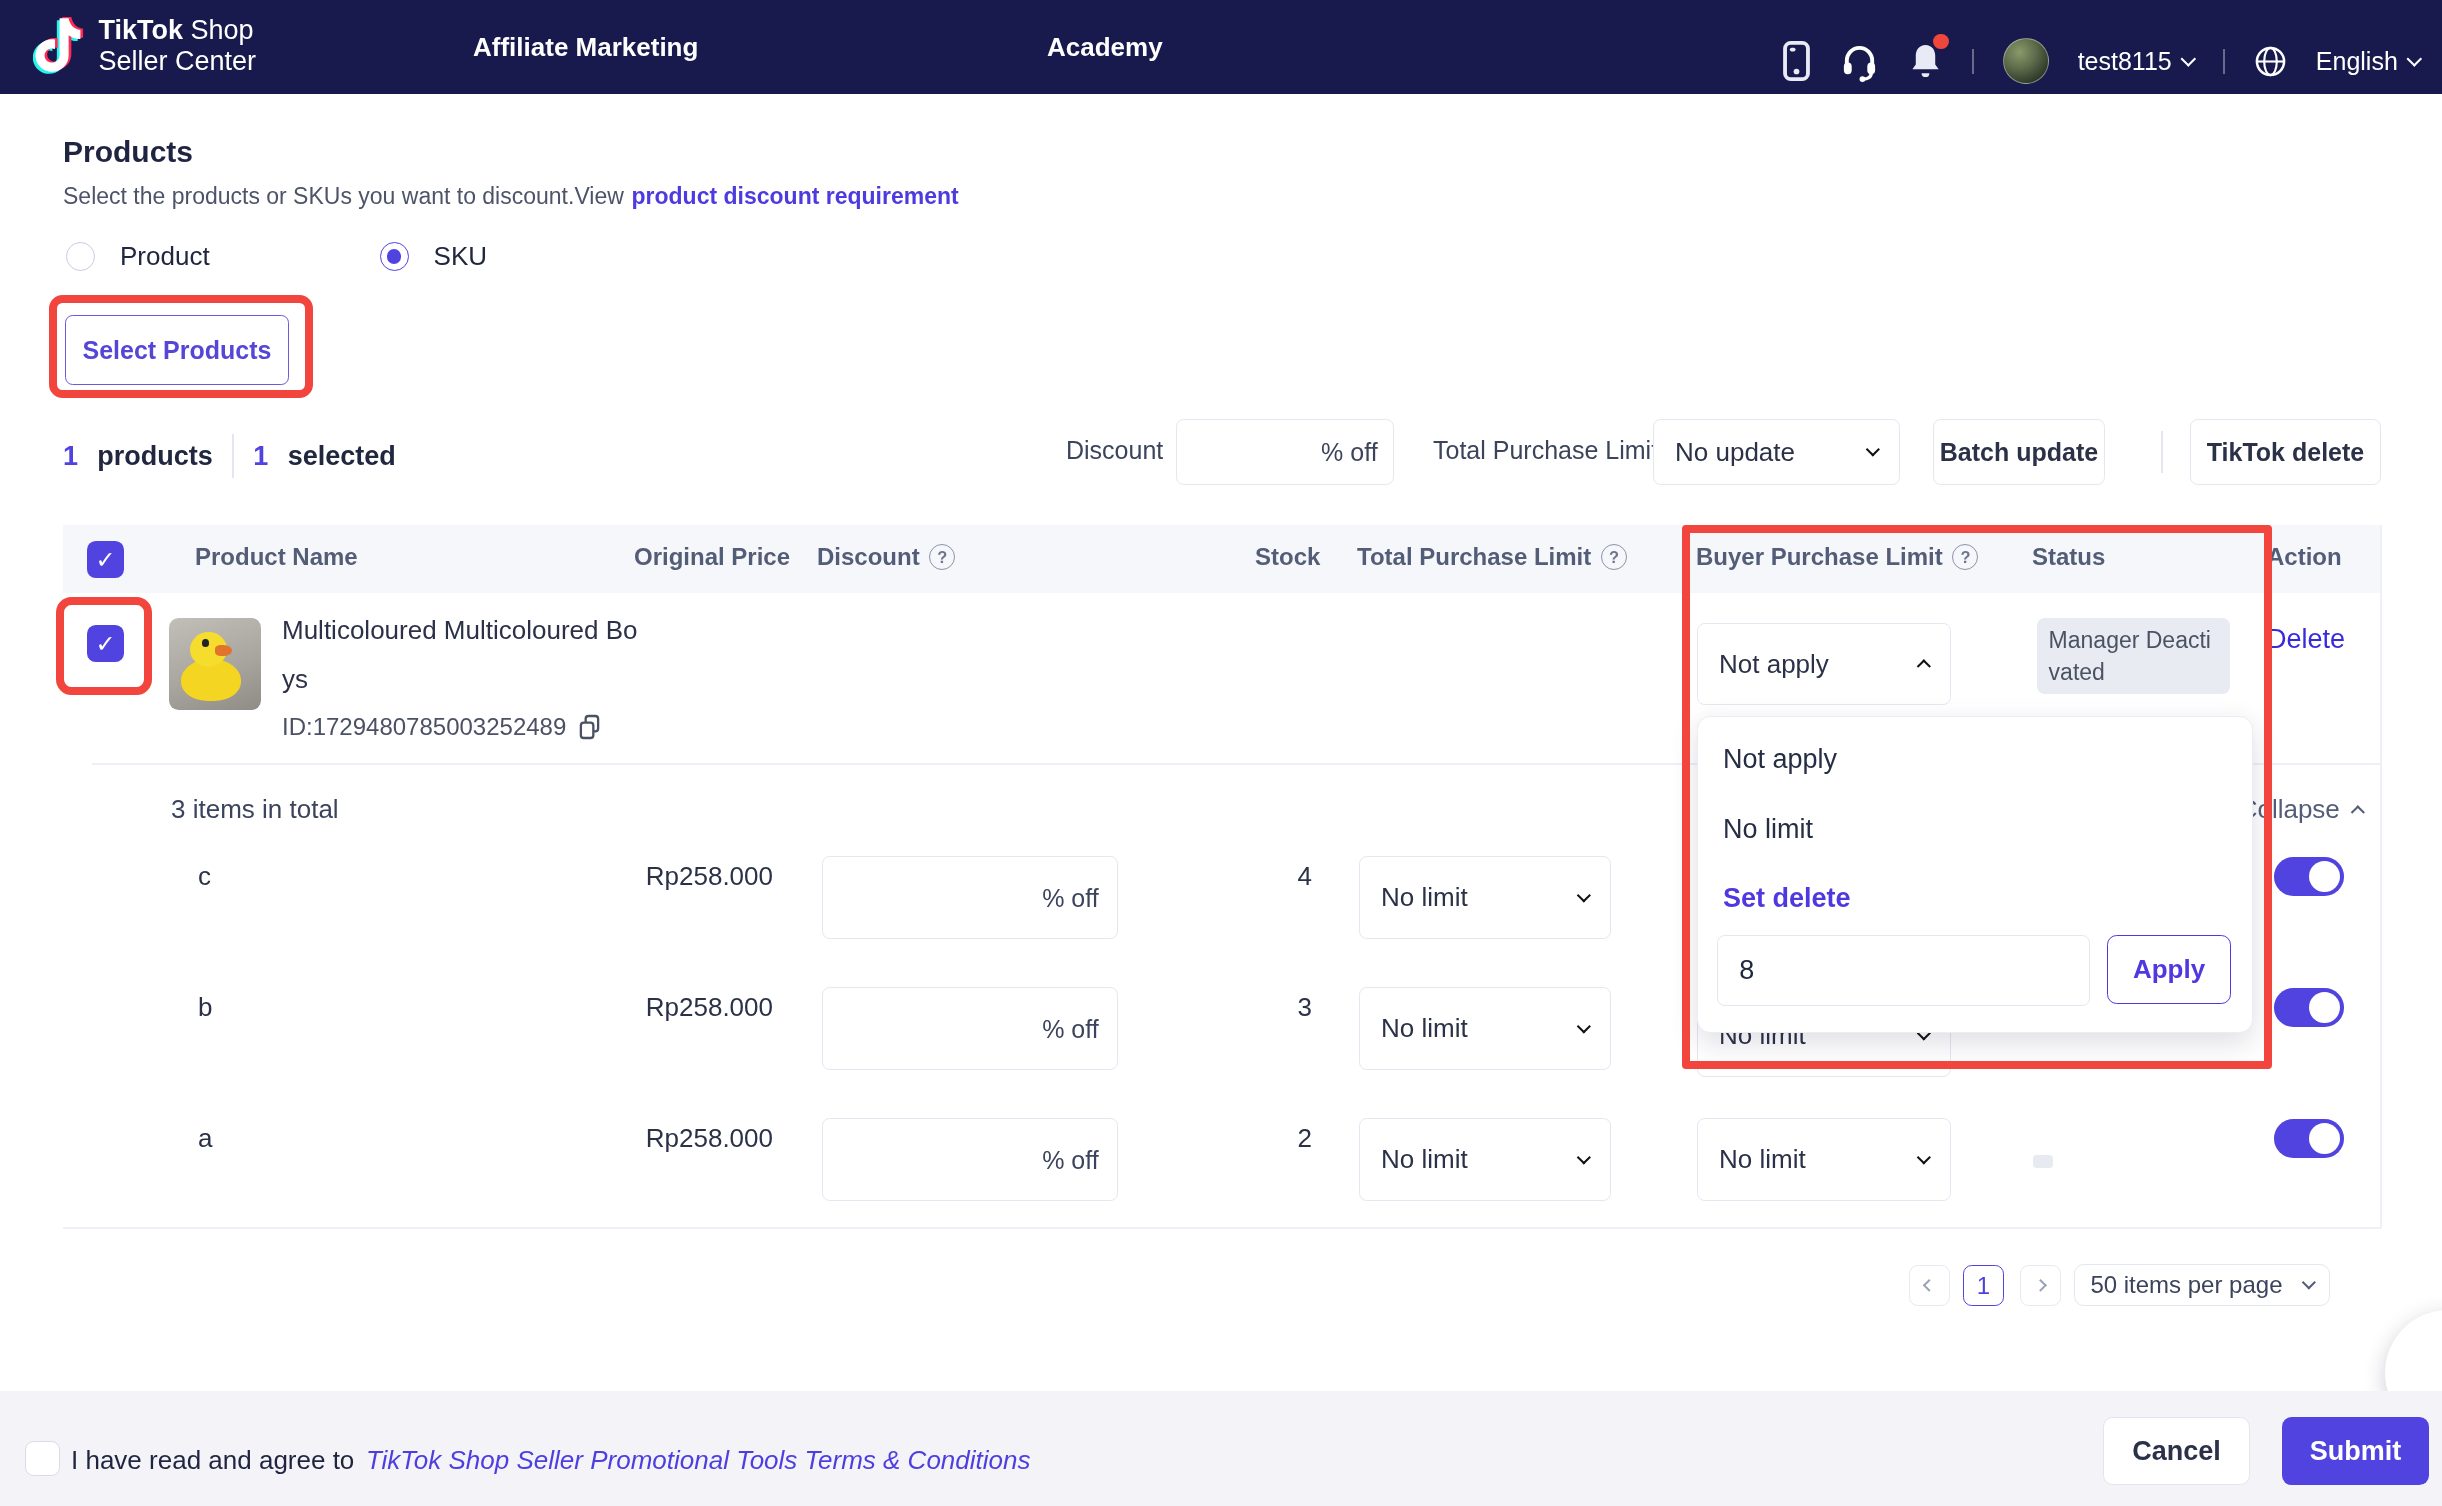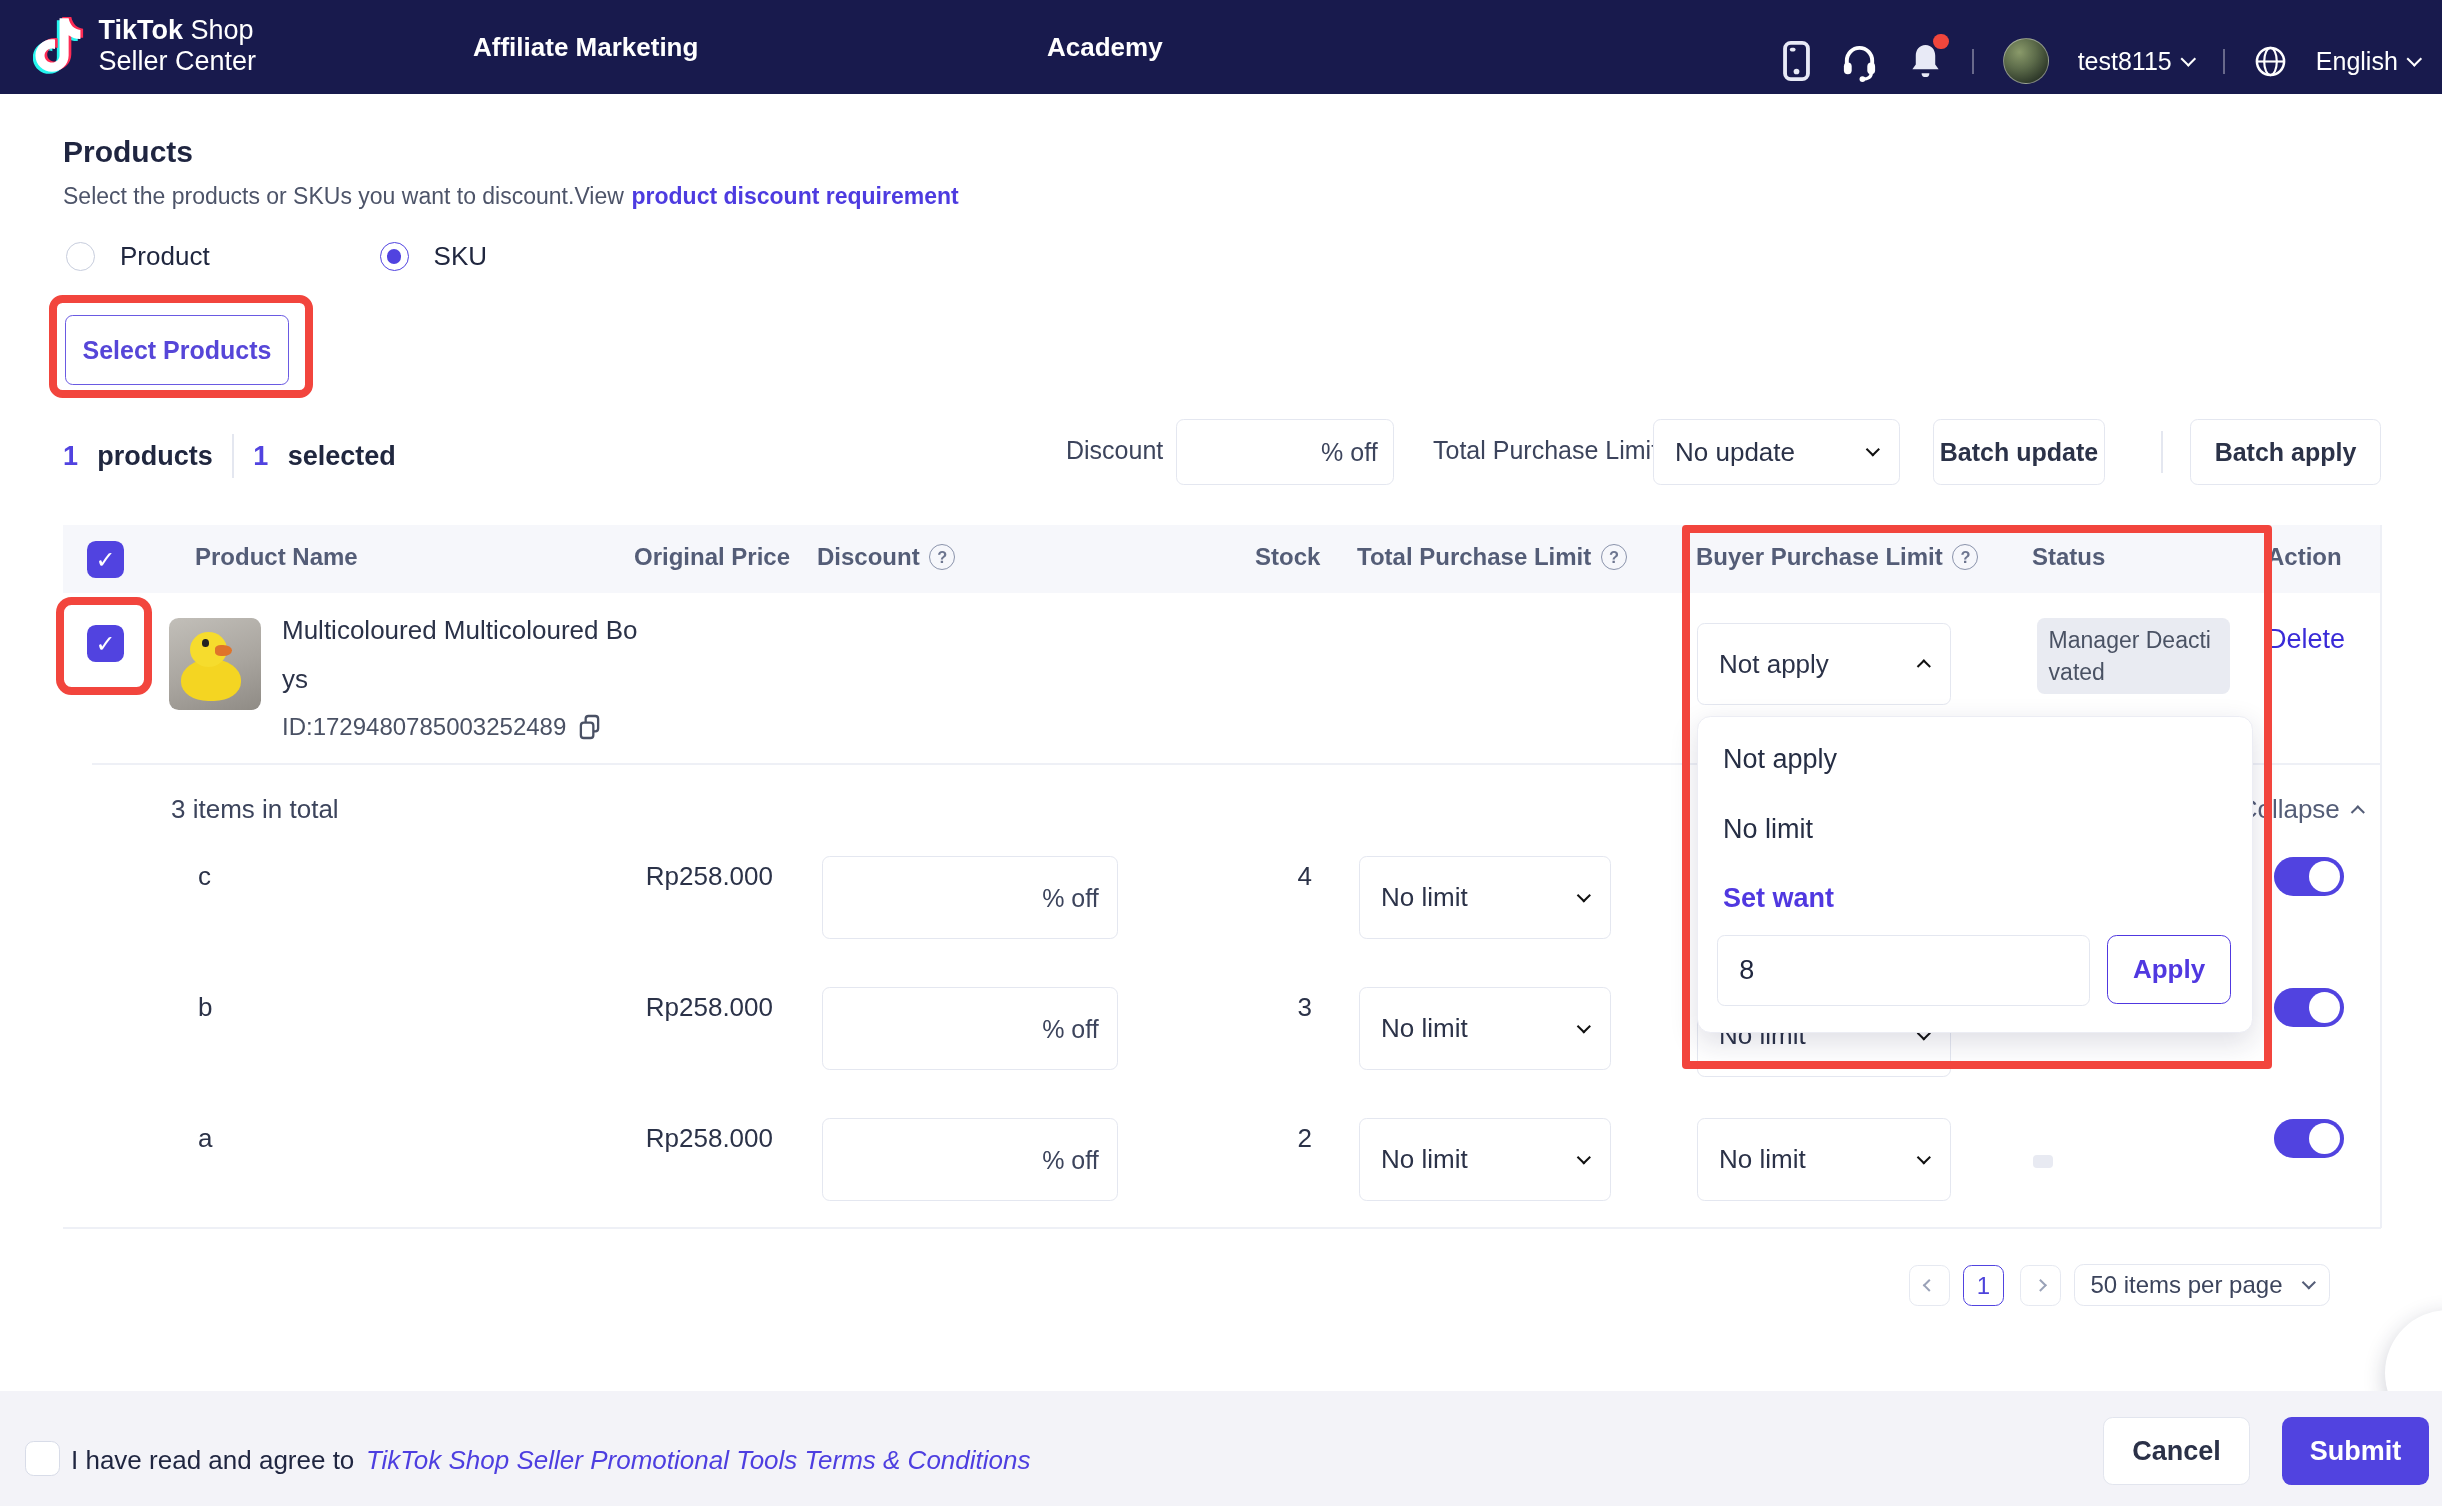--- a/index.html
+++ b/index.html
@@ -211,21 +211,21 @@
   <div class="abs field" style="left:1176px; top:419px; width:218px; height:66px; justify-content:flex-end; padding:0 15.4px;">
     <span class="suffix">% off</span>
   </div>
   <div class="abs batch-label" style="left:1433px; top:436px;">Total Purchase Limit</div>
   <div class="abs select-box" style="left:1653px; top:419px; width:247px; height:66px;">
     <span>No update</span>
     <span class="chev chev-down"></span>
   </div>
   <div class="abs btn-plain" style="left:1933px; top:419px; width:172px; height:66px;">Batch update</div>
   <div class="abs v-div" style="left:2161px; top:431px; height:42px;"></div>
-  <div class="abs btn-plain" style="left:2190px; top:419px; width:191px; height:66px;">Batch apply</div>
+  <div class="abs btn-plain" style="left:2190px; top:419px; width:191px; height:66px;">TikTok delete</div>
 
   <div class="thead"></div>
   <div class="abs cb" style="left:87px; top:541px;">
       <span>✓</span>
     </div>
   <div class="th" style="left:168px;margin-left:27px;">
       <span>Product Name</span>
     </div>
   <div class="th" style="left:634px;">
       <span>Original Price</span>
@@ -336,21 +336,21 @@
     <span>No limit</span>
     <span class="chev chev-down"></span>
   </div>
   <div class="toggle" style="left:2274px; top:1119px;"></div>
 
   <div class="dash"></div>
 
   <div class="panel">
     <div class="opt" style="top:742px; position:absolute; top:27px;">Not apply</div>
     <div class="opt" style="position:absolute; top:97px;">No limit</div>
-    <div class="setlimit" style="position:absolute; top:166px;">Set want</div>
+    <div class="setlimit" style="position:absolute; top:166px;">Set delete</div>
     <input class="limit-input" type="text" value="8" style="">
     <div class="apply">Apply</div>
   </div>
 
   <div class="redbox" style="left:1682px; top:525px; width:590px; height:544px; border-radius:3.9px;"></div>
 
   <div class="pg-btn" style="left:1909px;">
       <span class="chev chev-left"></span>
     </div>
   <div class="pg-btn pg-cur" style="left:1963px;">

